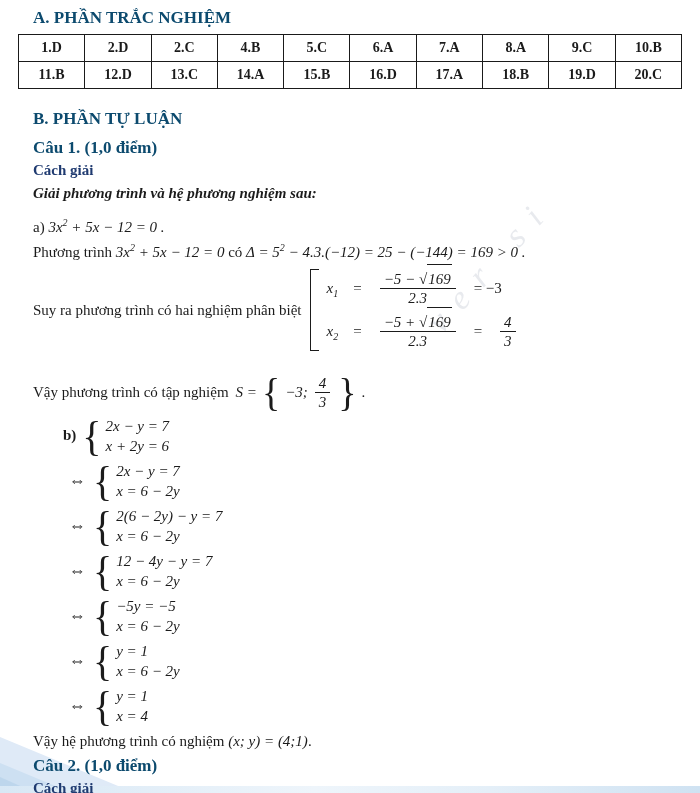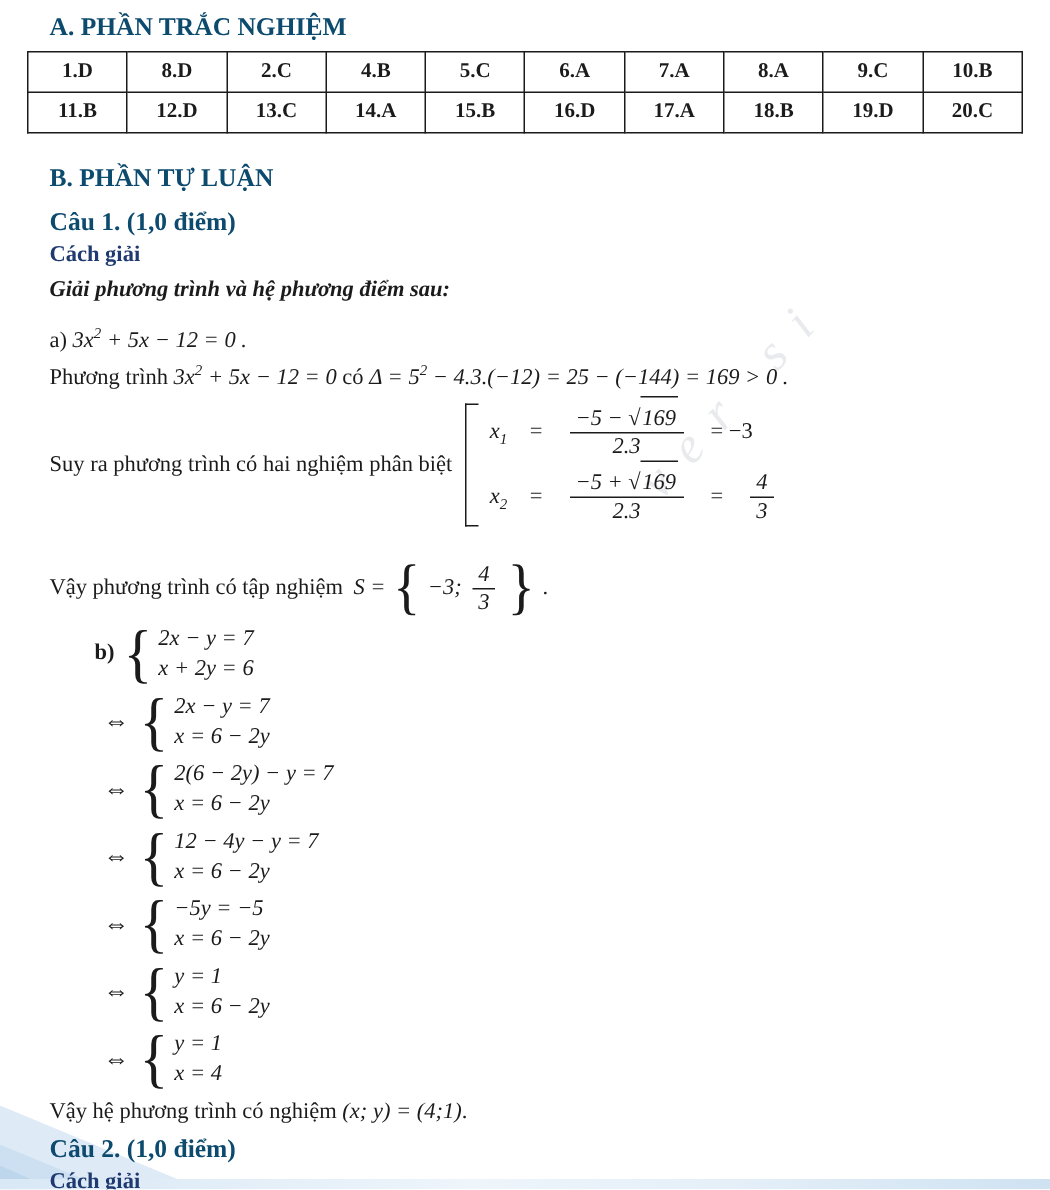--- a/index.html
+++ b/index.html
@@ -68,21 +68,21 @@
   <div class="tri tri3"></div>
   <div class="strip"></div>
 
   <div class="inner">
     <p class="h-red">A. PHẦN TRẮC NGHIỆM</p>
 
     <table class="answers">
       <tbody>
           <tr>
         <td>1.D</td>
-        <td>8.D</td>
+        <td>2.D</td>
         <td>2.C</td>
         <td>4.B</td>
         <td>5.C</td>
         <td>6.A</td>
         <td>7.A</td>
         <td>8.A</td>
         <td>9.C</td>
         <td>10.B</td>
       </tr>
       <tr>
@@ -96,21 +96,21 @@
         <td>18.B</td>
         <td>19.D</td>
         <td>20.C</td>
       </tr>
     </tbody>
       </table>
 
     <p class="h-red mt21">B. PHẦN TỰ LUẬN</p>
     <p class="h-red mt12">Câu 1. (1,0 điểm)</p>
     <p class="h-navy mt6">Cách giải</p>
-    <p class="problem mt6">Giải phương trình và hệ phương điểm sau:</p>
+    <p class="problem mt6">Giải phương trình và hệ phương nghiệm sau:</p>
 
     <div class="bodyline mt5">
       <span>a)</span>
       <span class="math">3x</span><span class="exp">2</span><span class="math"> + 5x − 12 = 0 .</span>
     </div>
 
     <div class="bodyline mt5">
       <span>Phương trình</span>
       <span class="math">3x</span><span class="exp">2</span><span class="math"> + 5x − 12 = 0</span>
       <span>có</span>

